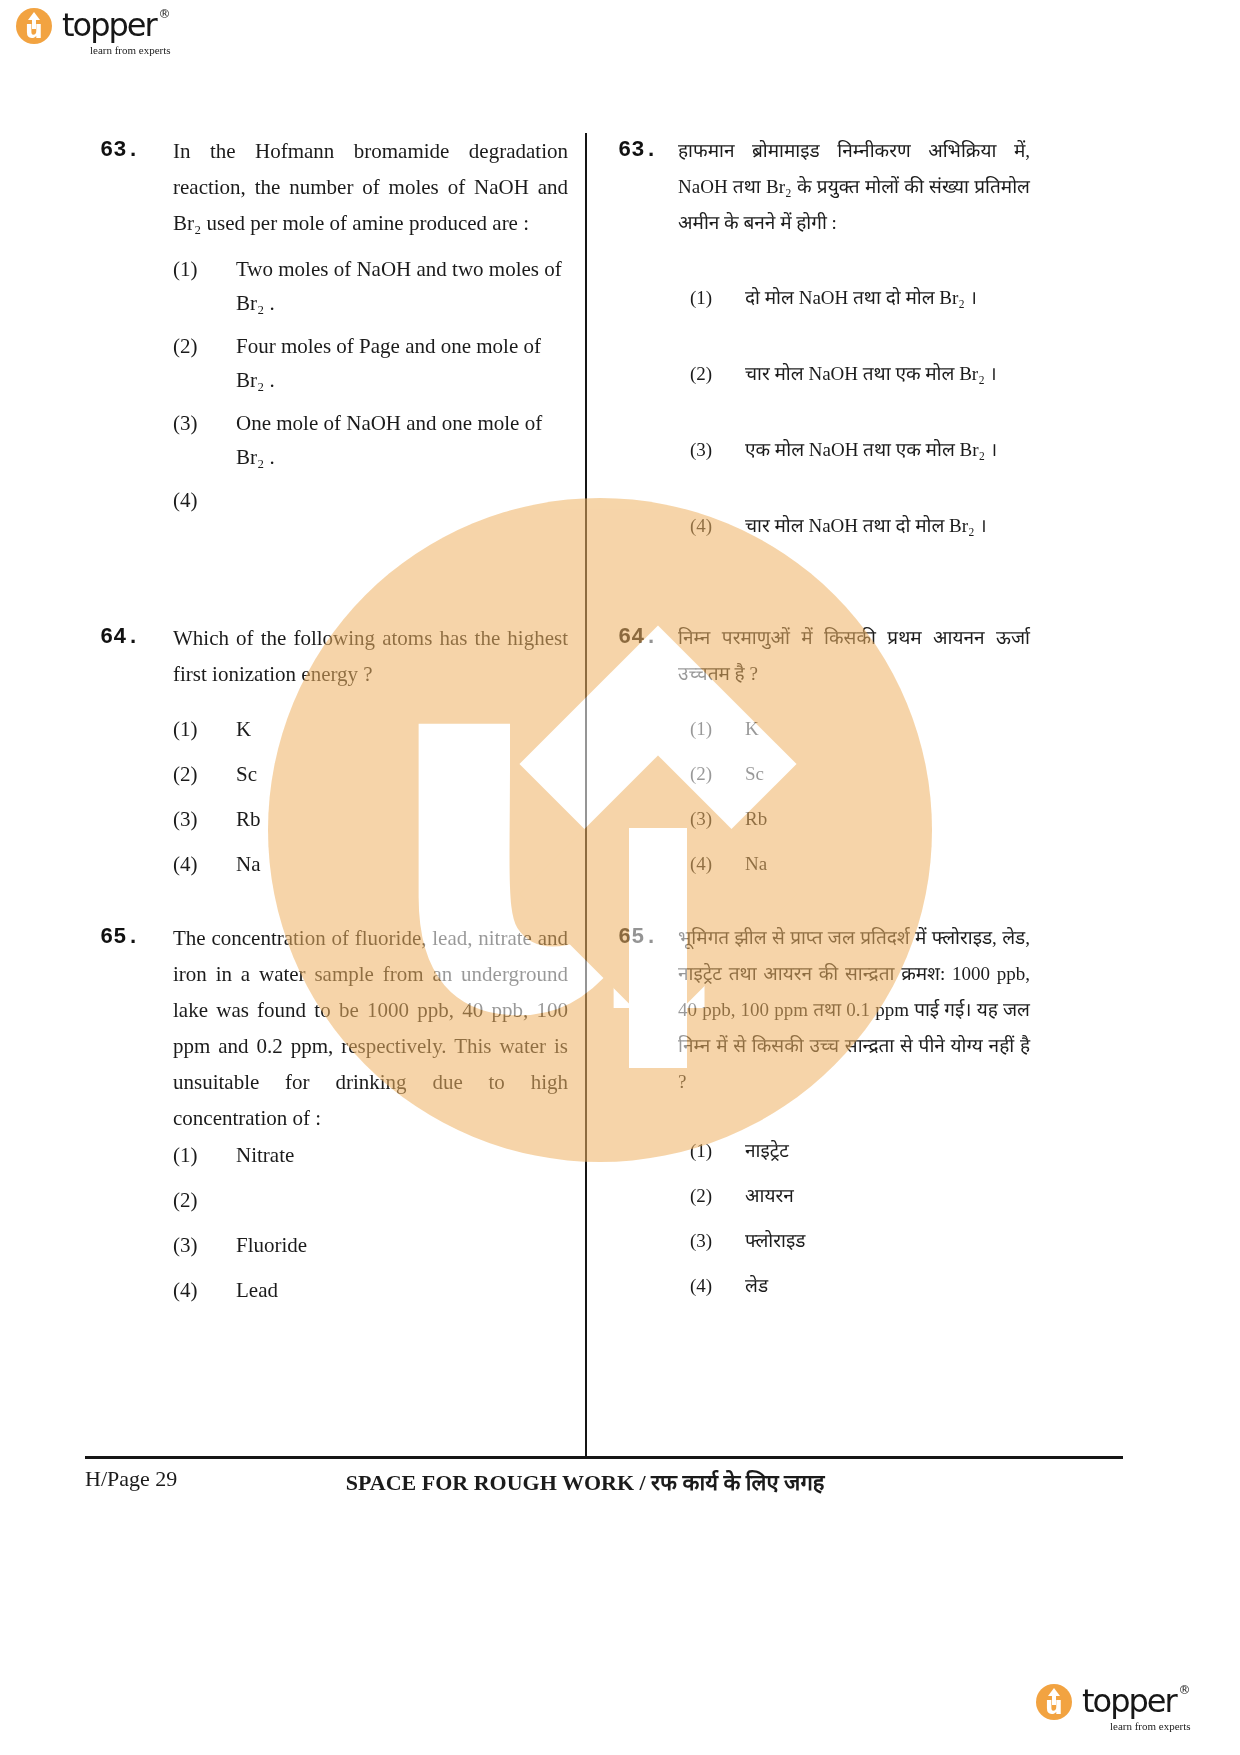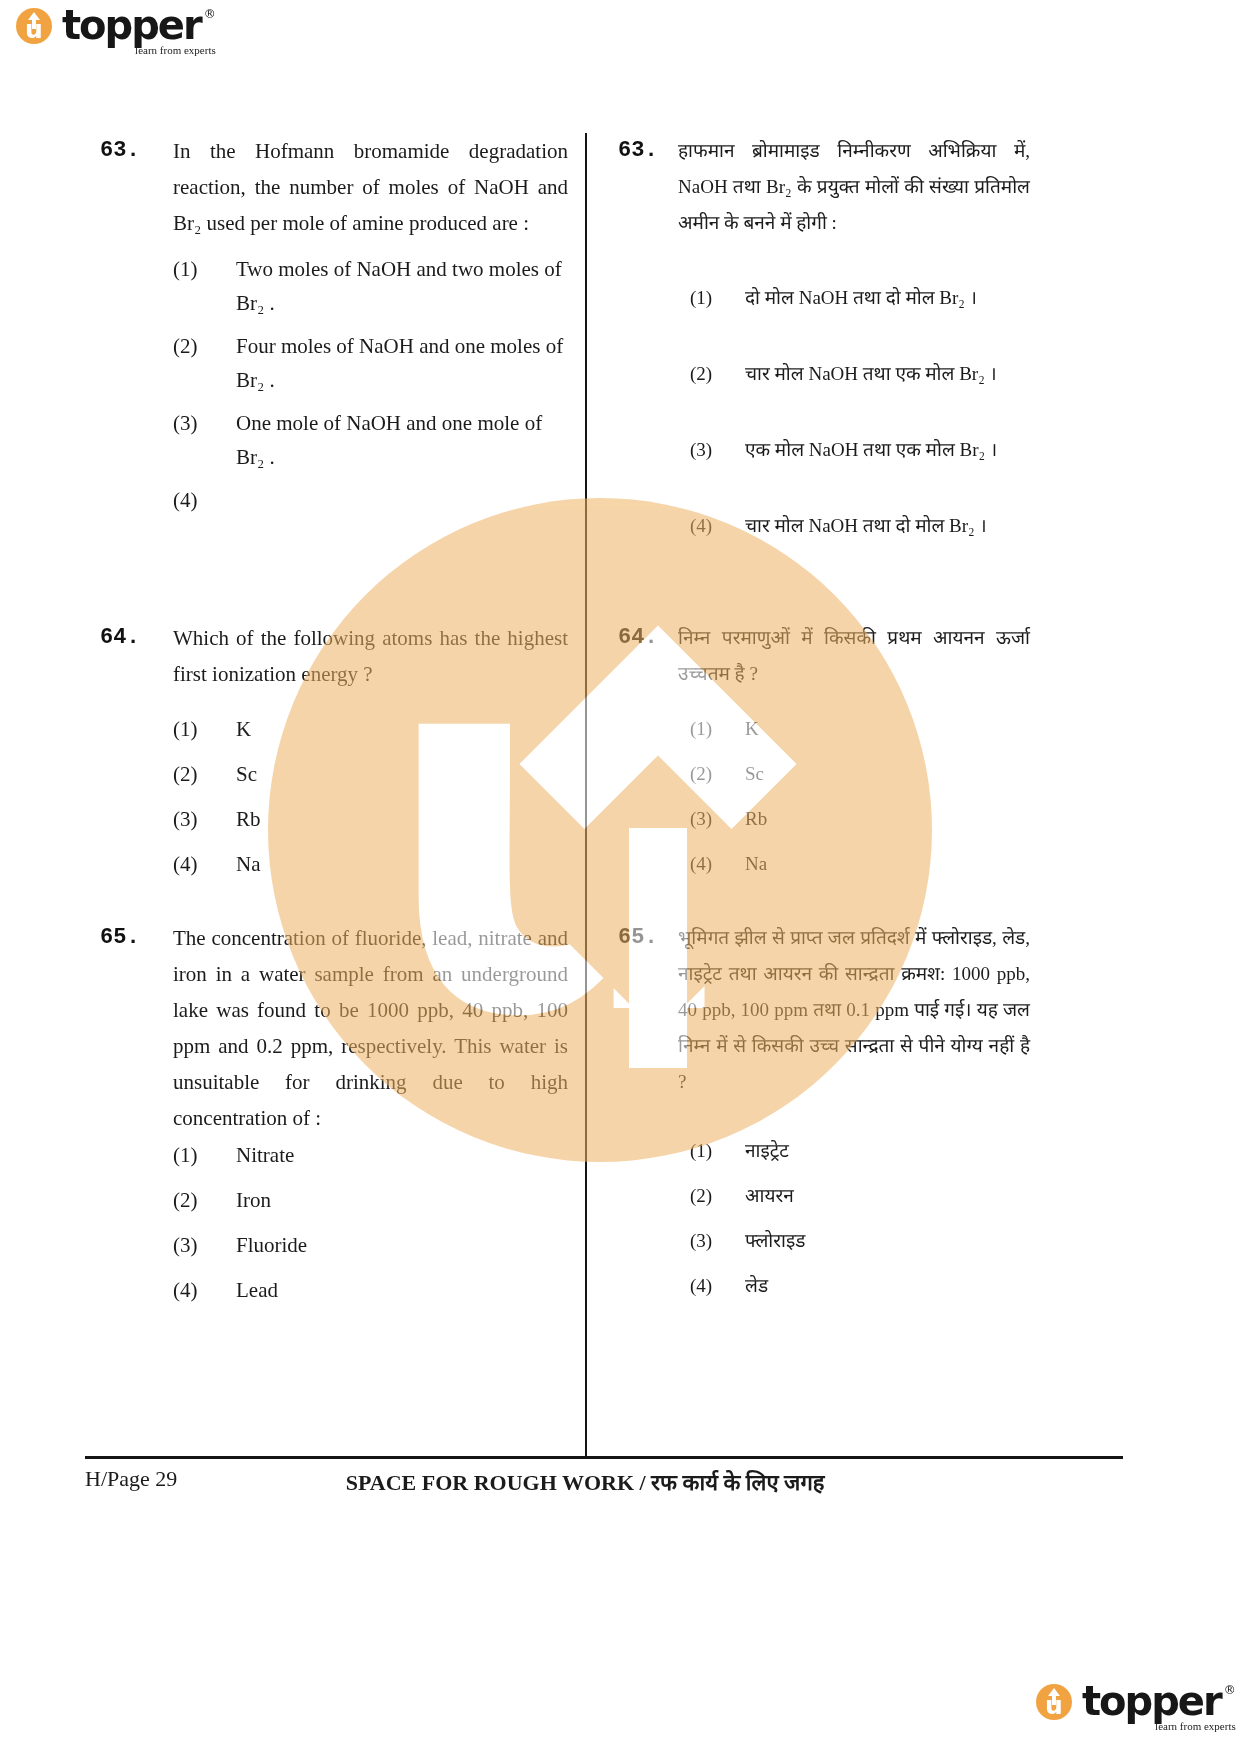--- a/index.html
+++ b/index.html
@@ -15,21 +15,21 @@
   .brand-top { left:16px; top:8px; }
   .brand-bottom { left:1036px; top:1684px; }
   .brand-mark { position:relative; width:36px; height:36px; border-radius:50%; background:#f2a341; flex-shrink:0; }
   .bm-u { position:absolute; left:50%; top:58%; transform:translate(-50%,-50%);
           font-family:"DejaVu Sans",sans-serif; font-weight:bold; font-size:25px; color:#fff; line-height:1; }
   .bm-head { position:absolute; left:50%; top:4px; transform:translateX(-50%);
              width:0; height:0; border-left:6px solid transparent; border-right:6px solid transparent; border-bottom:8px solid #fff; }
   .bm-stem { position:absolute; left:50%; top:10px; transform:translateX(-50%); width:4px; height:11px; background:#fff; }
   .brand-text { display:flex; flex-direction:column; }
   .brand-name-row { display:flex; align-items:flex-start; }
-  .brand-name { font-family:"DejaVu Sans",sans-serif; font-weight:bold; font-size:40px; line-height:34px; letter-spacing:-2px; color:#171717; }
+  .brand-name { font-family:"DejaVu Sans",sans-serif; font-weight:normal; font-size:32px; line-height:34px; letter-spacing:-2px; color:#171717; }
   .brand-reg { font-family:"DejaVu Sans",sans-serif; font-size:12px; line-height:12px; margin-left:3px; color:#171717; }
   .brand-tagline { font-size:11px; color:#222; text-align:right; margin-top:2px; font-family:"Liberation Serif",serif; }
 
   
   .watermark { position:absolute; left:268px; top:498px; width:664px; height:664px;
                opacity:0.55; z-index:5; pointer-events:none; }
   .wm-circle { position:relative; width:664px; height:664px; border-radius:50%; background:#efb263; overflow:hidden; }
   .wm-u { position:absolute; left:110px; top:0px; font-family:"DejaVu Sans",sans-serif; font-weight:bold;
           font-size:520px; line-height:660px; color:#ffffff; }
   .wm-head { position:absolute; left:292px; top:168px; width:196px; height:196px; background:#ffffff; transform:rotate(45deg); }
@@ -95,21 +95,21 @@
     <div class="q-num">63.</div>
     <div class="q-main">
       <p class="q-body">In the Hofmann bromamide degradation reaction, the number of moles of NaOH and Br₂ used per mole of amine produced are :</p>
       <div class="opts mt11 mb9">
         <div class="opt">
           <span class="opt-marker">(1)</span>
           <span class="opt-text">Two moles of NaOH and two moles of Br₂ .</span>
         </div>
         <div class="opt">
           <span class="opt-marker">(2)</span>
-          <span class="opt-text">Four moles of NaOH and one moles of Br₂ .</span>
+          <span class="opt-text">Four moles of Page and one mole of Br₂ .</span>
         </div>
         <div class="opt">
           <span class="opt-marker">(3)</span>
           <span class="opt-text">One mole of NaOH and one mole of Br₂ .</span>
         </div>
         <div class="opt">
           <span class="opt-marker">(4)</span>
         </div>
       </div>
     </div>
@@ -144,21 +144,20 @@
     <div class="q-num">65.</div>
     <div class="q-main">
       <p class="q-body">The concentration of fluoride, lead, nitrate and iron in a water sample from an underground lake was found to be 1000 ppb, 40 ppb, 100 ppm and 0.2 ppm, respectively.  This water is unsuitable for drinking due to high concentration of :</p>
       <div class="opts mt2 mb11">
         <div class="opt">
           <span class="opt-marker">(1)</span>
           <span class="opt-text">Nitrate</span>
         </div>
         <div class="opt">
           <span class="opt-marker">(2)</span>
-          <span class="opt-text">Iron</span>
         </div>
         <div class="opt">
           <span class="opt-marker">(3)</span>
           <span class="opt-text">Fluoride</span>
         </div>
         <div class="opt">
           <span class="opt-marker">(4)</span>
           <span class="opt-text">Lead</span>
         </div>
       </div>

